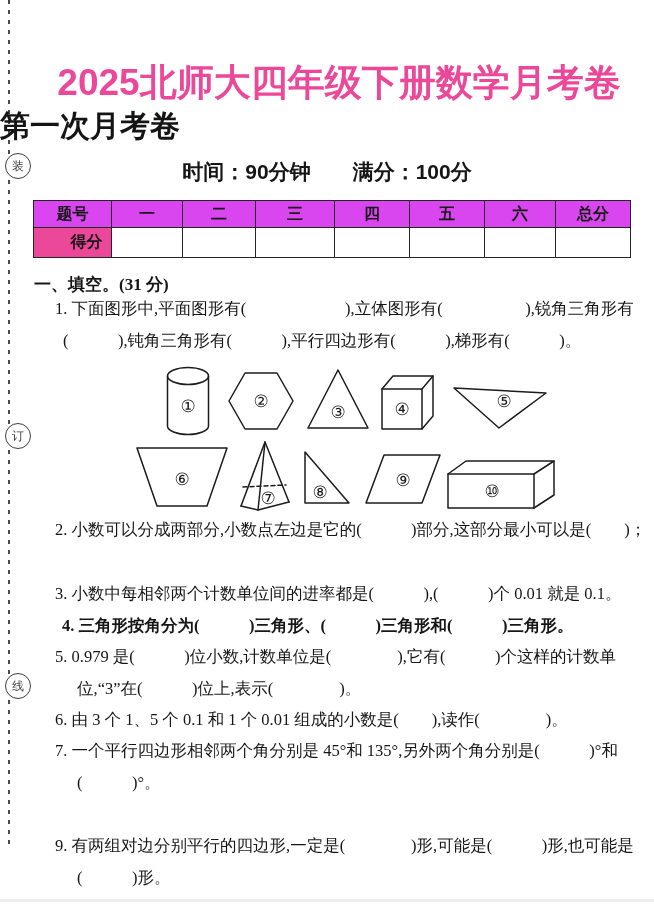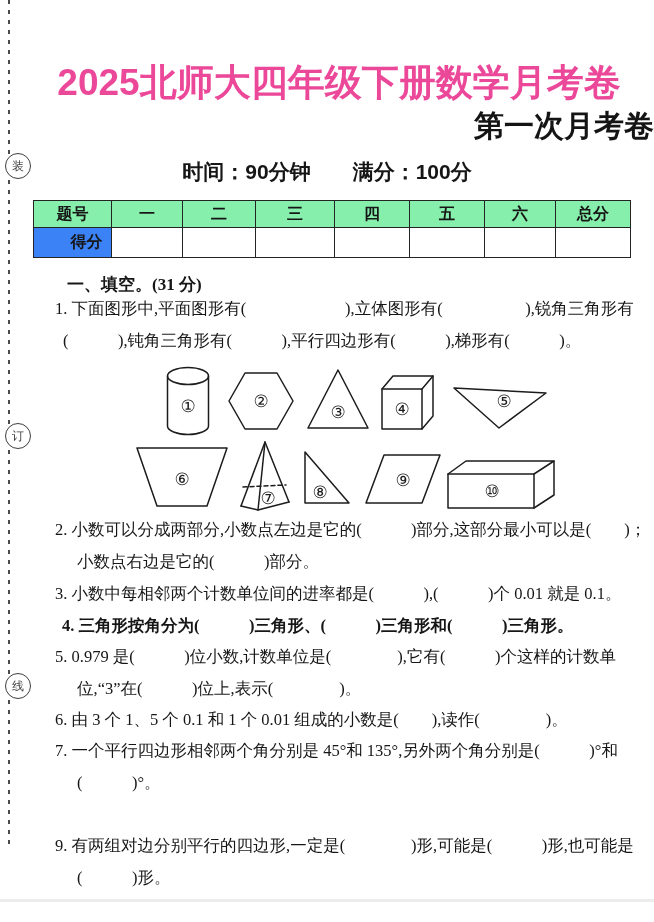--- a/index.html
+++ b/index.html
@@ -16,39 +16,39 @@
     border-radius:50%; background:#fff; display:flex; align-items:center; justify-content:center;
     font-size:12px; color:#3d3d3d; z-index:2;
   }
   .seal.s1 { top:153px; } .seal.s2 { top:423px; } .seal.s3 { top:673px; }
   .title {
     position:absolute; top:46px; left:0; width:100%; margin:12px; text-align:center;
     font-family:"Liberation Sans","DejaVu Sans",sans-serif; font-weight:bold; font-size:37px;
     letter-spacing:0px; color:#ec4899;
   }
   .subtitle {
-    position:absolute; top:106px; left:0; width:100%; margin:0; text-align:right;
+    position:absolute; top:106px; left:0; width:100%; margin:0; text-align:left;
     font-size:30px; font-weight:bold; color:#141414;
   }
   .meta {
     position:absolute; top:158px; left:0; width:100%; text-align:center;
     font-family:"Liberation Sans","DejaVu Sans",sans-serif; font-weight:bold; font-size:21px;
   }
   table.score-table {
     position:absolute; left:33px; top:200px; width:597px;
     border-collapse:collapse; table-layout:fixed;
   }
   table.score-table td {
     border:1.8px solid #242424; text-align:center; vertical-align:middle;
     font-size:16px; font-weight:bold; padding:0;
   }
-  table.score-table tr.head td { background:#86efac; height:26px; }
+  table.score-table tr.head td { background:#d946ef; height:26px; }
   table.score-table tr.body td { background:#ffffff; height:29px; }
-  table.score-table tr.body td.gray { background:#3b82f6;padding-left:28px; }
-  .sec-heading { position:absolute; left:34px; top:273px; font-size:17px; font-weight:bold; white-space:nowrap;margin-left:33px; }
+  table.score-table tr.body td.gray { background:#ec4899;padding-left:28px; }
+  .sec-heading { position:absolute; left:34px; top:273px; font-size:17px; font-weight:bold; white-space:nowrap; }
   .qline { position:absolute; font-size:16.5px; white-space:nowrap; line-height:22px; }
   .shape { position:absolute; }
   .shape svg { display:block; overflow:visible; }
   .shape path, .shape polygon, .shape polyline, .shape line, .shape ellipse {
     fill:none; stroke:#1c1c1c; stroke-width:1.5; stroke-linejoin:round; stroke-linecap:round;
   }
   .shape text {
     font-family:"Liberation Serif","DejaVu Serif",serif; font-size:17px; fill:#1c1c1c;
     text-anchor:middle; stroke:none;
   }
@@ -178,21 +178,20 @@
   <div class="shape" style="left:446px; top:458px;">
     <svg width="112" height="54" viewBox="0 0 112 54">
       <polygon points="2,16 88,16 88,50 2,50"></polygon>
       <polyline points="2,16 20,3 108,3 88,16"></polyline>
       <polyline points="108,3 108,37 88,50"></polyline>
       <text x="46" y="39">⑩</text>
     </svg>
   </div>
 
   <div class="qline" style="left:55px; top:519px;">2. 小数可以分成两部分,小数点左边是它的(　　　)部分,这部分最小可以是(　　)；</div>
-  <div class="qline" style="left:77px; top:551px;">小数点右边是它的(　　　)部分。</div>
   <div class="qline" style="left:55px; top:583px;">3. 小数中每相邻两个计数单位间的进率都是(　　　),(　　　)个 0.01 就是 0.1。</div>
   <div class="qline" style="left:62px; top:615px;font-weight:bold;">4. 三角形按角分为(　　　)三角形、(　　　)三角形和(　　　)三角形。</div>
   <div class="qline" style="left:55px; top:646px;">5. 0.979 是(　　　)位小数,计数单位是(　　　　),它有(　　　)个这样的计数单</div>
   <div class="qline" style="left:77px; top:678px;">位,“3”在(　　　)位上,表示(　　　　)。</div>
   <div class="qline" style="left:55px; top:709px;">6. 由 3 个 1、5 个 0.1 和 1 个 0.01 组成的小数是(　　),读作(　　　　)。</div>
   <div class="qline" style="left:55px; top:740px;">7. 一个平行四边形相邻两个角分别是 45°和 135°,另外两个角分别是(　　　)°和</div>
   <div class="qline" style="left:77px; top:772px;">(　　　)°。</div>
   <div class="qline" style="left:55px; top:835px;">9. 有两组对边分别平行的四边形,一定是(　　　　)形,可能是(　　　)形,也可能是</div>
   <div class="qline" style="left:77px; top:867px;">(　　　)形。</div>
 

